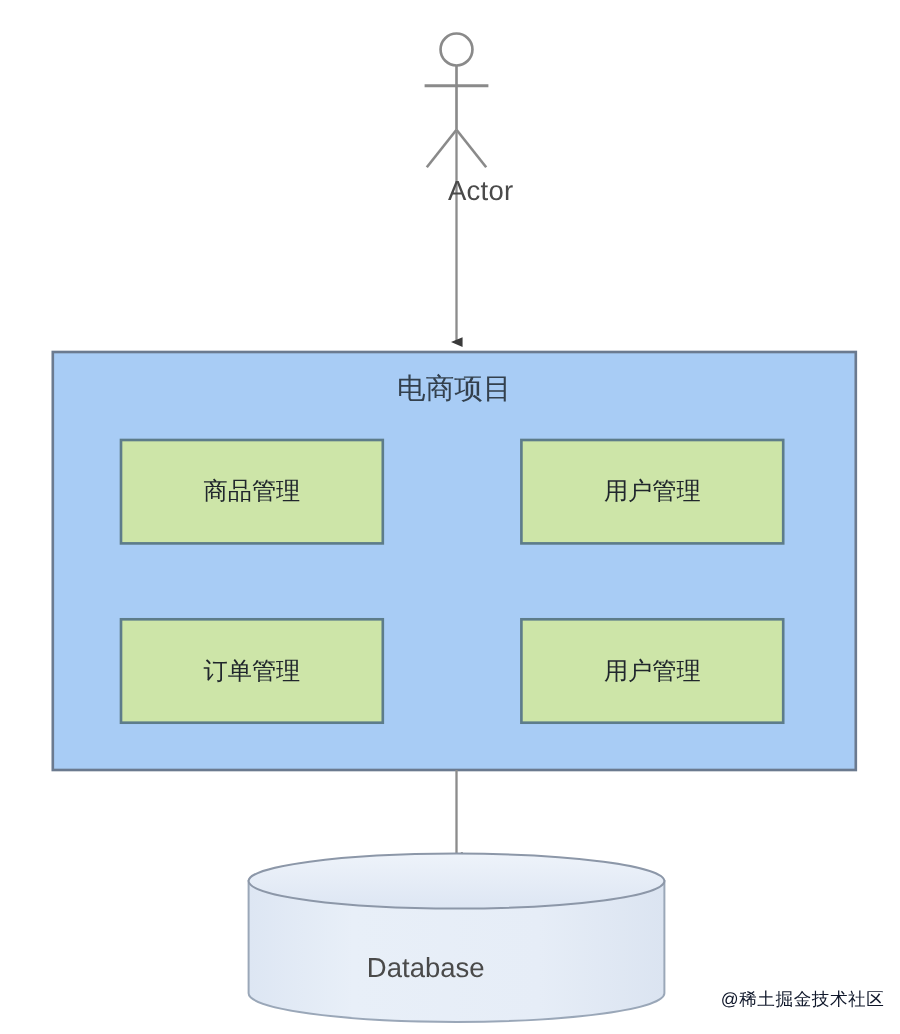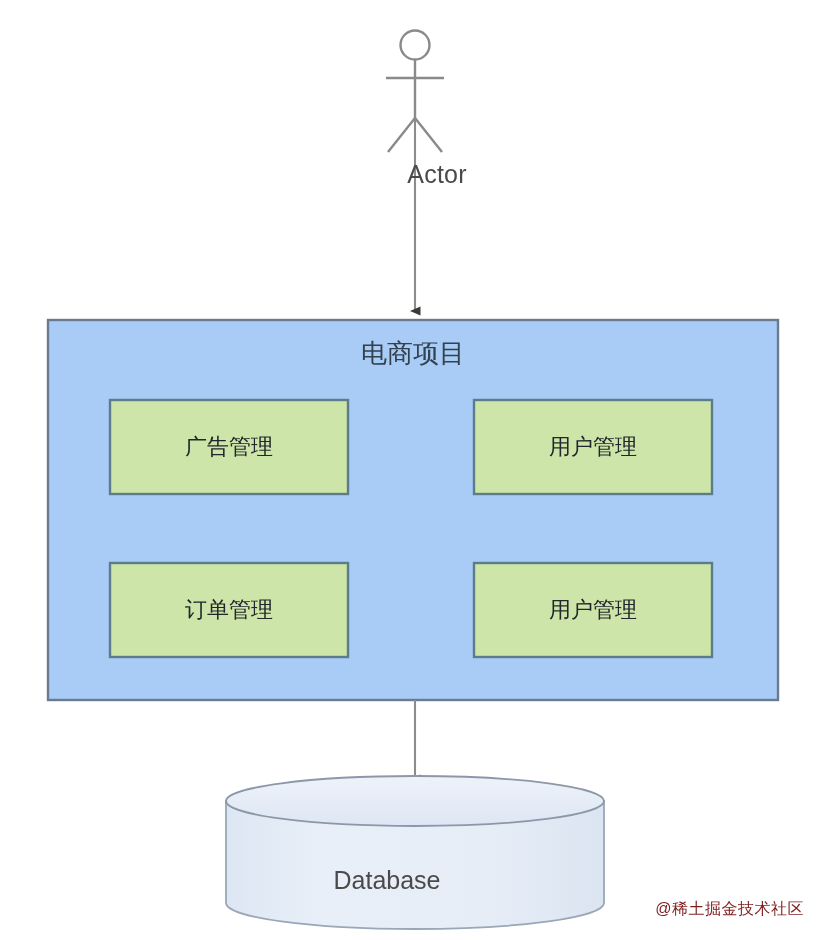--- a/index.html
+++ b/index.html
@@ -63,21 +63,21 @@
     top: 866px;
     font-size: 25px;
     color: #4a4a4a;
   }
 
   #watermark {
     position: absolute;
     right: 14px;
     bottom: 20px;
     font-size: 16px;
-    color: #7f1d1d;
+    color: #0f172a;
     white-space: nowrap;
     letter-spacing: 0.5px;
   }
 
   
   .module-box {
     position: absolute;
     display: flex;
     align-items: center;
     justify-content: center;
@@ -144,21 +144,21 @@
 
       <ellipse cx="415" cy="801" rx="189" ry="25" fill="url(#cylTopGrad)" stroke="#8c97a8" stroke-width="1.8"></ellipse>
     </g>
   </svg>
 
   <div class="label" id="actor-label" data-name="actor-label">Actor</div>
 
   <div class="label" id="container-title" data-name="project-container-title">电商项目</div>
 
   <div class="module-box" style="left:110px; top:400px; width:238px; height:94px;" data-name="module-box-product-management">
-    <span class="module-label" data-name="module-label">广告管理</span>
+    <span class="module-label" data-name="module-label">商品管理</span>
   </div>
 
   <div class="module-box" style="left:474px; top:400px; width:238px; height:94px;" data-name="module-box-user-management">
     <span class="module-label" data-name="module-label">用户管理</span>
   </div>
 
   <div class="module-box" style="left:110px; top:563px; width:238px; height:94px;" data-name="module-box-order-management">
     <span class="module-label" data-name="module-label">订单管理</span>
   </div>
 

